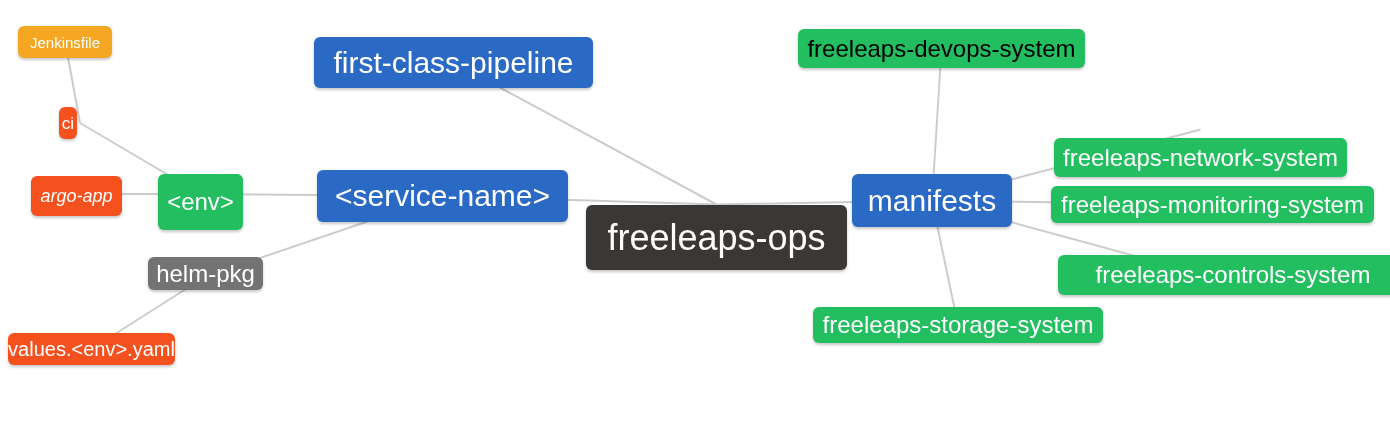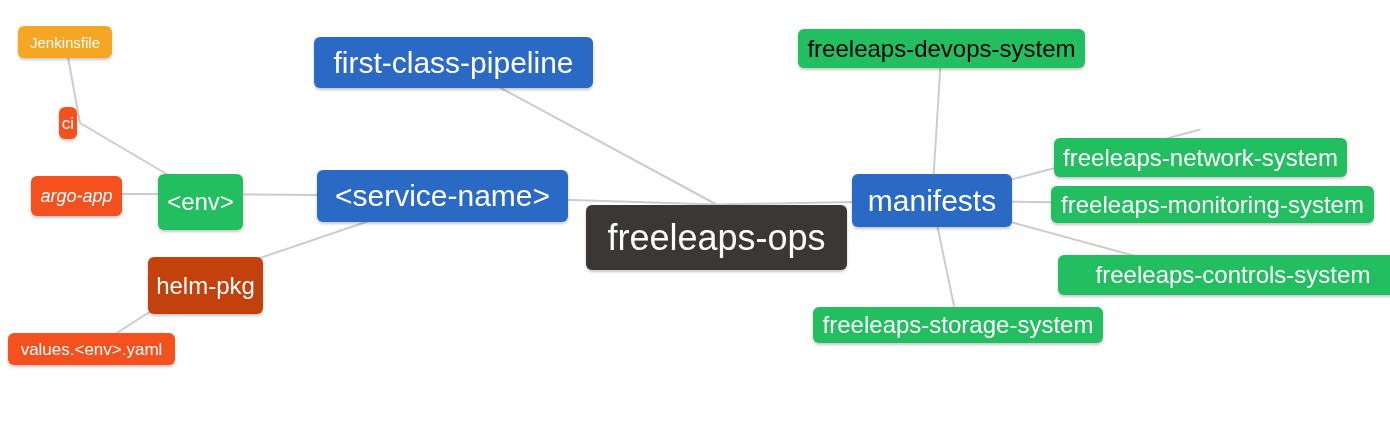--- a/index.html
+++ b/index.html
@@ -62,24 +62,24 @@
     </div>
     <div class="node" style="left: 59px; top: 107px; width: 18px; height: 32px; font-size: 17px; background: rgb(244, 81, 30); color: rgb(255, 255, 255);">
       <span>ci</span>
     </div>
     <div class="node" style="left: 31px; top: 176px; width: 91px; height: 40px; font-size: 18px; background: rgb(244, 81, 30); color: rgb(255, 255, 255); font-style: italic;">
       <span>argo-app</span>
     </div>
     <div class="node" style="left: 158px; top: 174px; width: 85px; height: 56px; font-size: 24px; background: rgb(35, 190, 96); color: rgb(255, 255, 255);">
       <span>&lt;env&gt;</span>
     </div>
-    <div class="node" style="left: 148px; top: 257px; width: 115px; height: 57px; font-size: 24px; background: #c2410c; color: rgb(255, 255, 255); text-align: center;">
+    <div class="node" style="left: 148px; top: 257px; width: 115px; height: 33px; font-size: 24px; background: #737373; color: rgb(255, 255, 255); text-align: center;">
       <span>helm-pkg</span>
     </div>
-    <div class="node" style="left: 8px; top: 333px; width: 167px; height: 32px; font-size: 17px; background: rgb(244, 81, 30); color: rgb(255, 255, 255);">
+    <div class="node" style="left: 8px; top: 333px; width: 167px; height: 32px; font-size: 20px; background: rgb(244, 81, 30); color: rgb(255, 255, 255);">
       <span>values.&lt;env&gt;.yaml</span>
     </div>
     <div class="node" style="left: 314px; top: 37px; width: 279px; height: 51px; font-size: 30px; background: rgb(42, 106, 196); color: rgb(255, 255, 255);">
       <span>first-class-pipeline</span>
     </div>
     <div class="node" style="left: 317px; top: 170px; width: 251px; height: 52px; font-size: 30px; background: rgb(42, 106, 196); color: rgb(255, 255, 255);">
       <span>&lt;service-name&gt;</span>
     </div>
     <div class="node" style="left: 586px; top: 172px; width: 261px; height: 65px; font-size: 36px; background: rgb(58, 55, 52); color: rgb(255, 255, 255); margin-top: 33px;">
       <span>freeleaps-ops</span>

